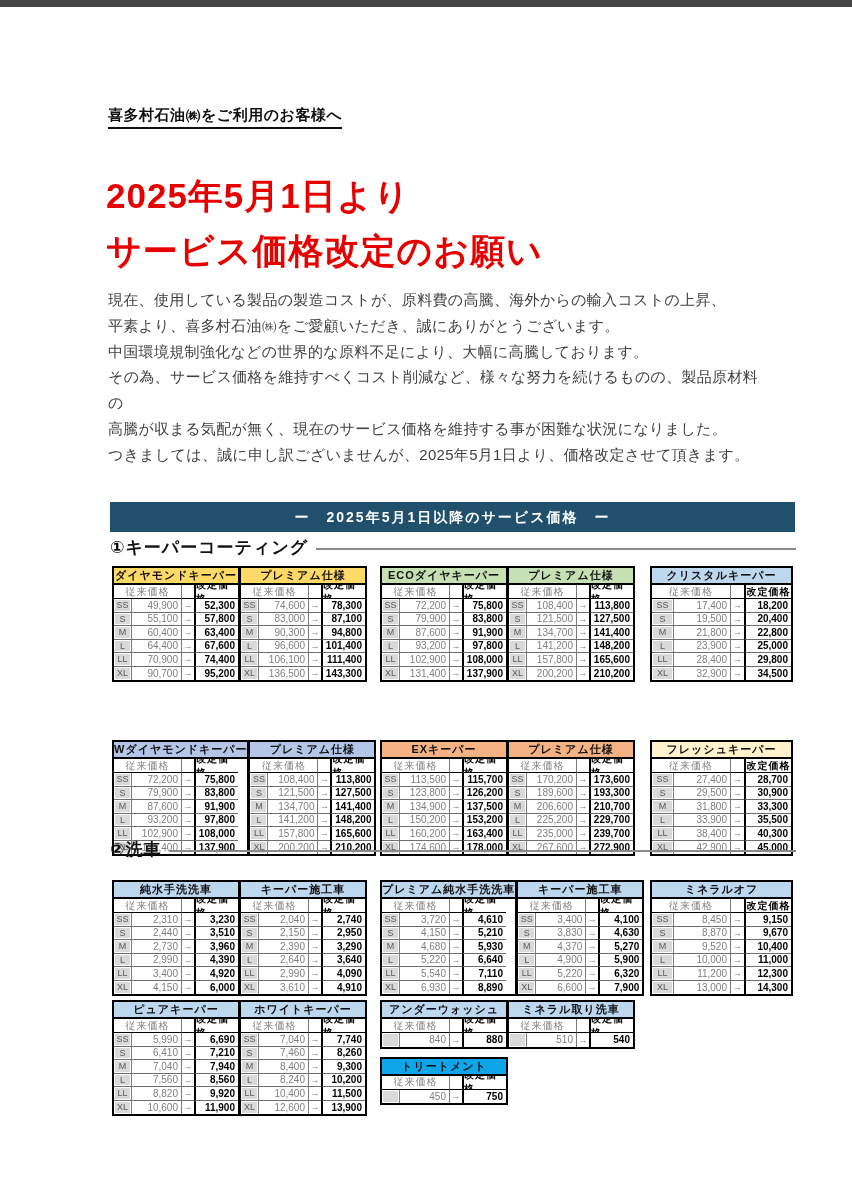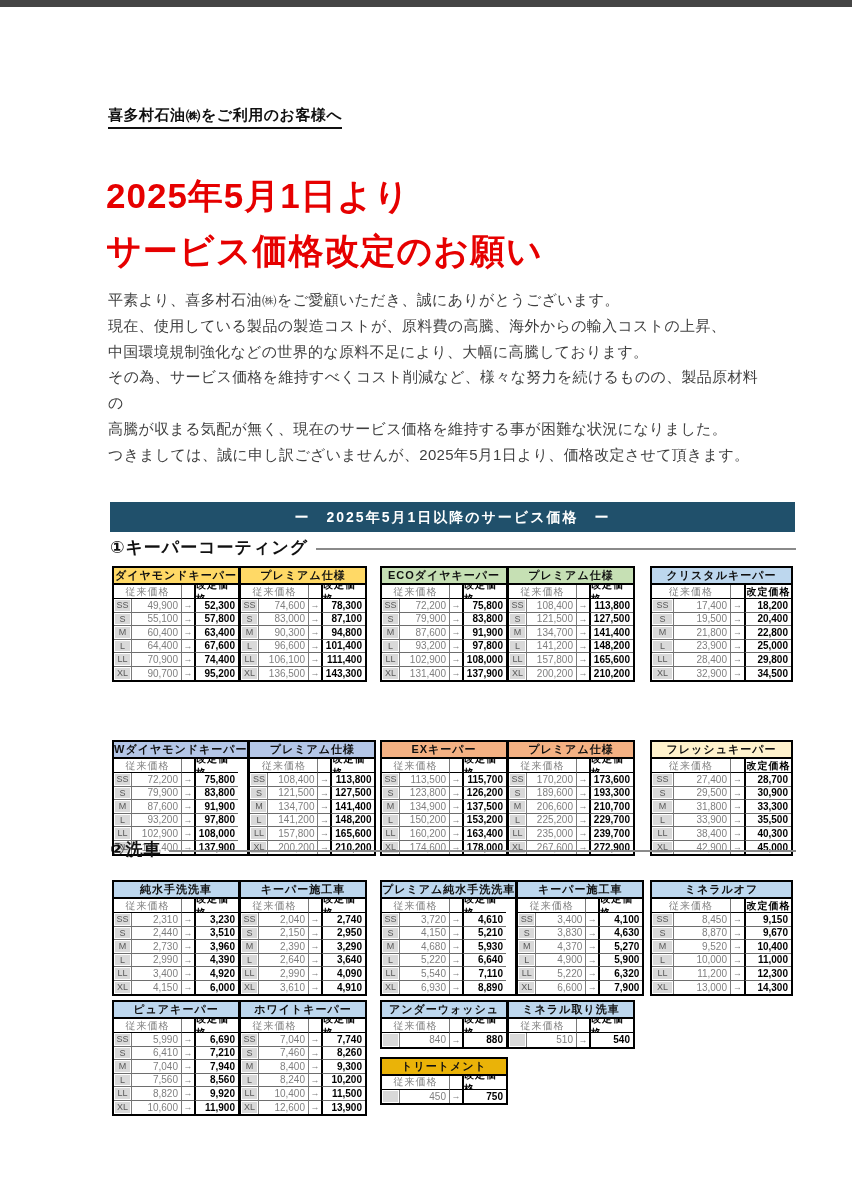--- a/index.html
+++ b/index.html
@@ -48,22 +48,22 @@
 <div class="top-bar"></div>
 
 <div class="greeting">喜多村石油㈱をご利用のお客様へ</div>
 
 <div class="big-title" style="color: rgb(230, 0, 0);">
   <div>2025年5月1日より</div>
   <div>サービス価格改定のお願い</div>
 </div>
 
 <div class="body-par">
+  <div>現在、使用している製品の製造コストが、原料費の高騰、海外からの輸入コストの上昇、</div>
   <div>平素より、喜多村石油㈱をご愛顧いただき、誠にありがとうございます。</div>
-  <div>現在、使用している製品の製造コストが、原料費の高騰、海外からの輸入コストの上昇、</div>
   <div>中国環境規制強化などの世界的な原料不足により、大幅に高騰しております。</div>
   <div>その為、サービス価格を維持すべくコスト削減など、様々な努力を続けるものの、製品原材料の</div>
   <div>高騰が収まる気配が無く、現在のサービス価格を維持する事が困難な状況になりました。</div>
   <div>つきましては、誠に申し訳ございませんが、2025年5月1日より、価格改定させて頂きます。</div>
 </div>
 
 <div class="banner" style="background: rgb(32, 80, 107);">ー　2025年5月1日以降のサービス価格　ー</div>
 
 <div class="section-head" id="sec1">
   <span class="stitle">①キーパーコーティング</span>
@@ -689,21 +689,21 @@
             <div class="pt-cell pt-lab-new">改定価格</div>
             <div class="pt-cell pt-size"></div>
             <div class="pt-cell pt-old">510</div>
             <div class="pt-cell pt-arrow">→</div>
             <div class="pt-cell pt-new">540</div>
           </div>
         </div>
       </div>
       <div class="pgroup">
         <div class="ptable">
-          <div class="pt-title" style="background: #eab308;">トリートメント</div>
+          <div class="pt-title" style="background: #0ea5e9;">トリートメント</div>
           <div class="pt-grid" style="grid-template-rows: 14px repeat(1, 13.5px);">
             <div class="pt-cell pt-lab-old">従来価格</div>
             <div class="pt-cell pt-lab-sp"></div>
             <div class="pt-cell pt-lab-new">改定価格</div>
             <div class="pt-cell pt-size"></div>
             <div class="pt-cell pt-old">450</div>
             <div class="pt-cell pt-arrow">→</div>
             <div class="pt-cell pt-new">750</div>
           </div>
         </div>

